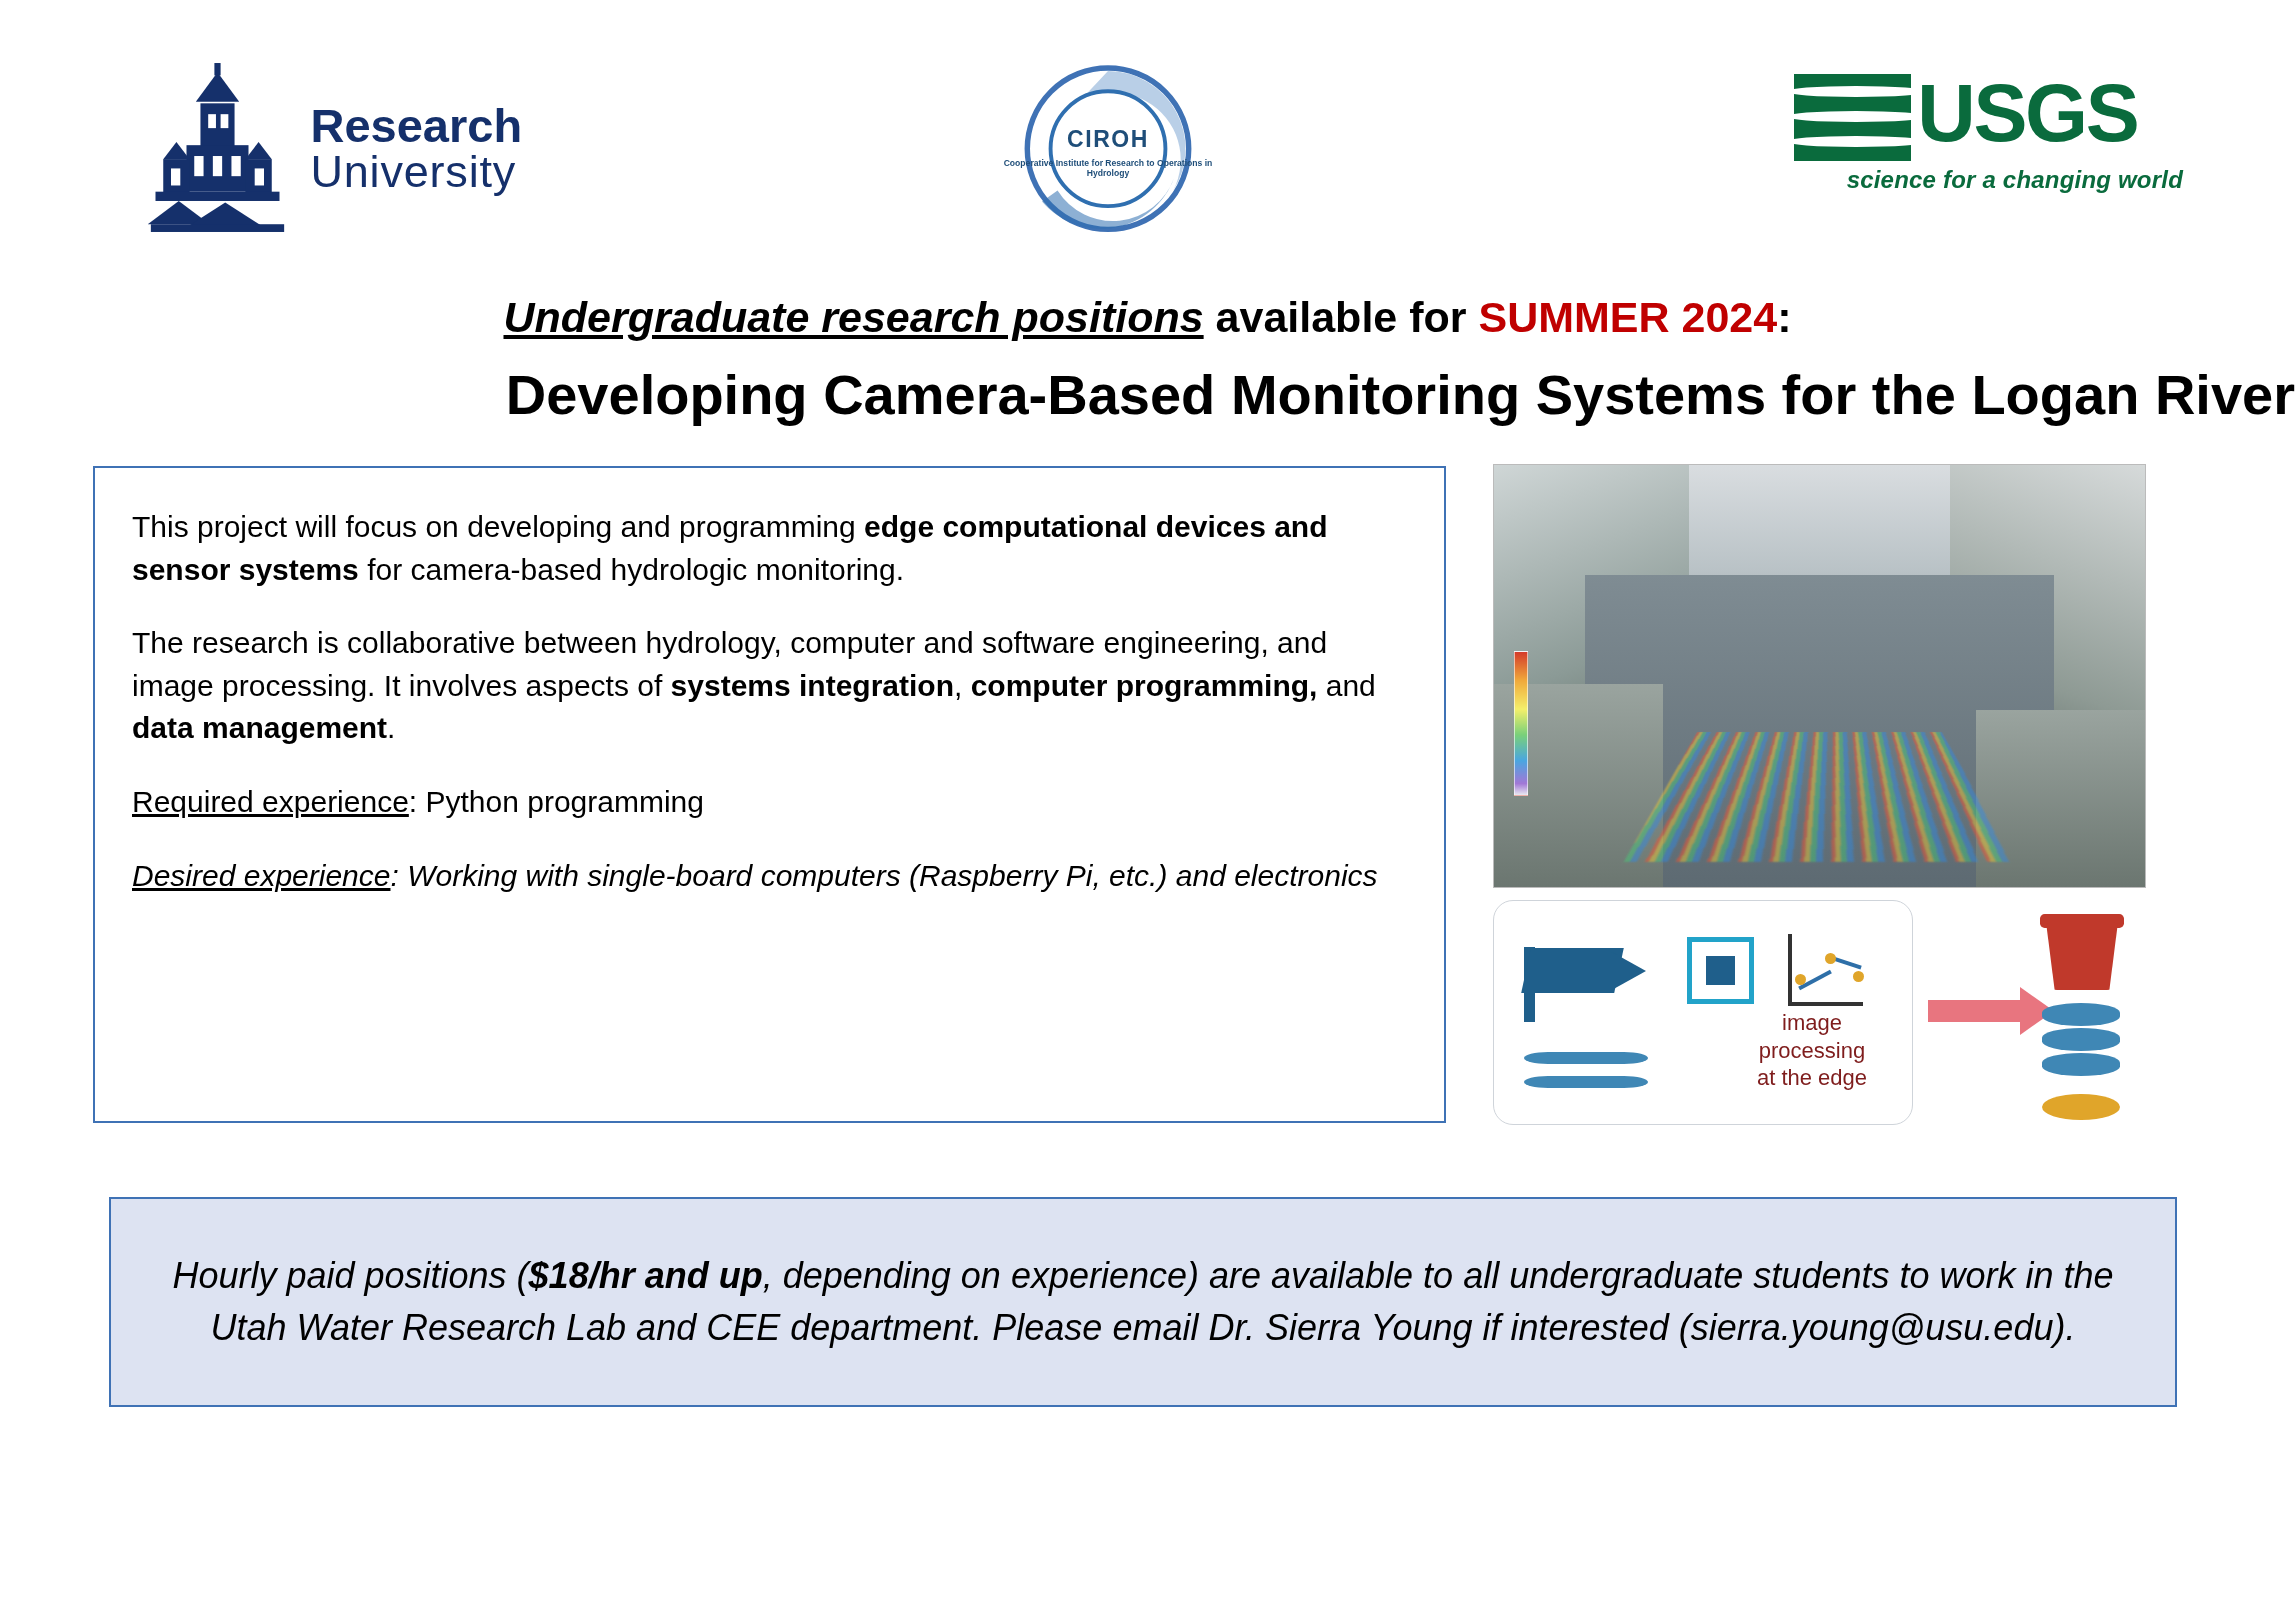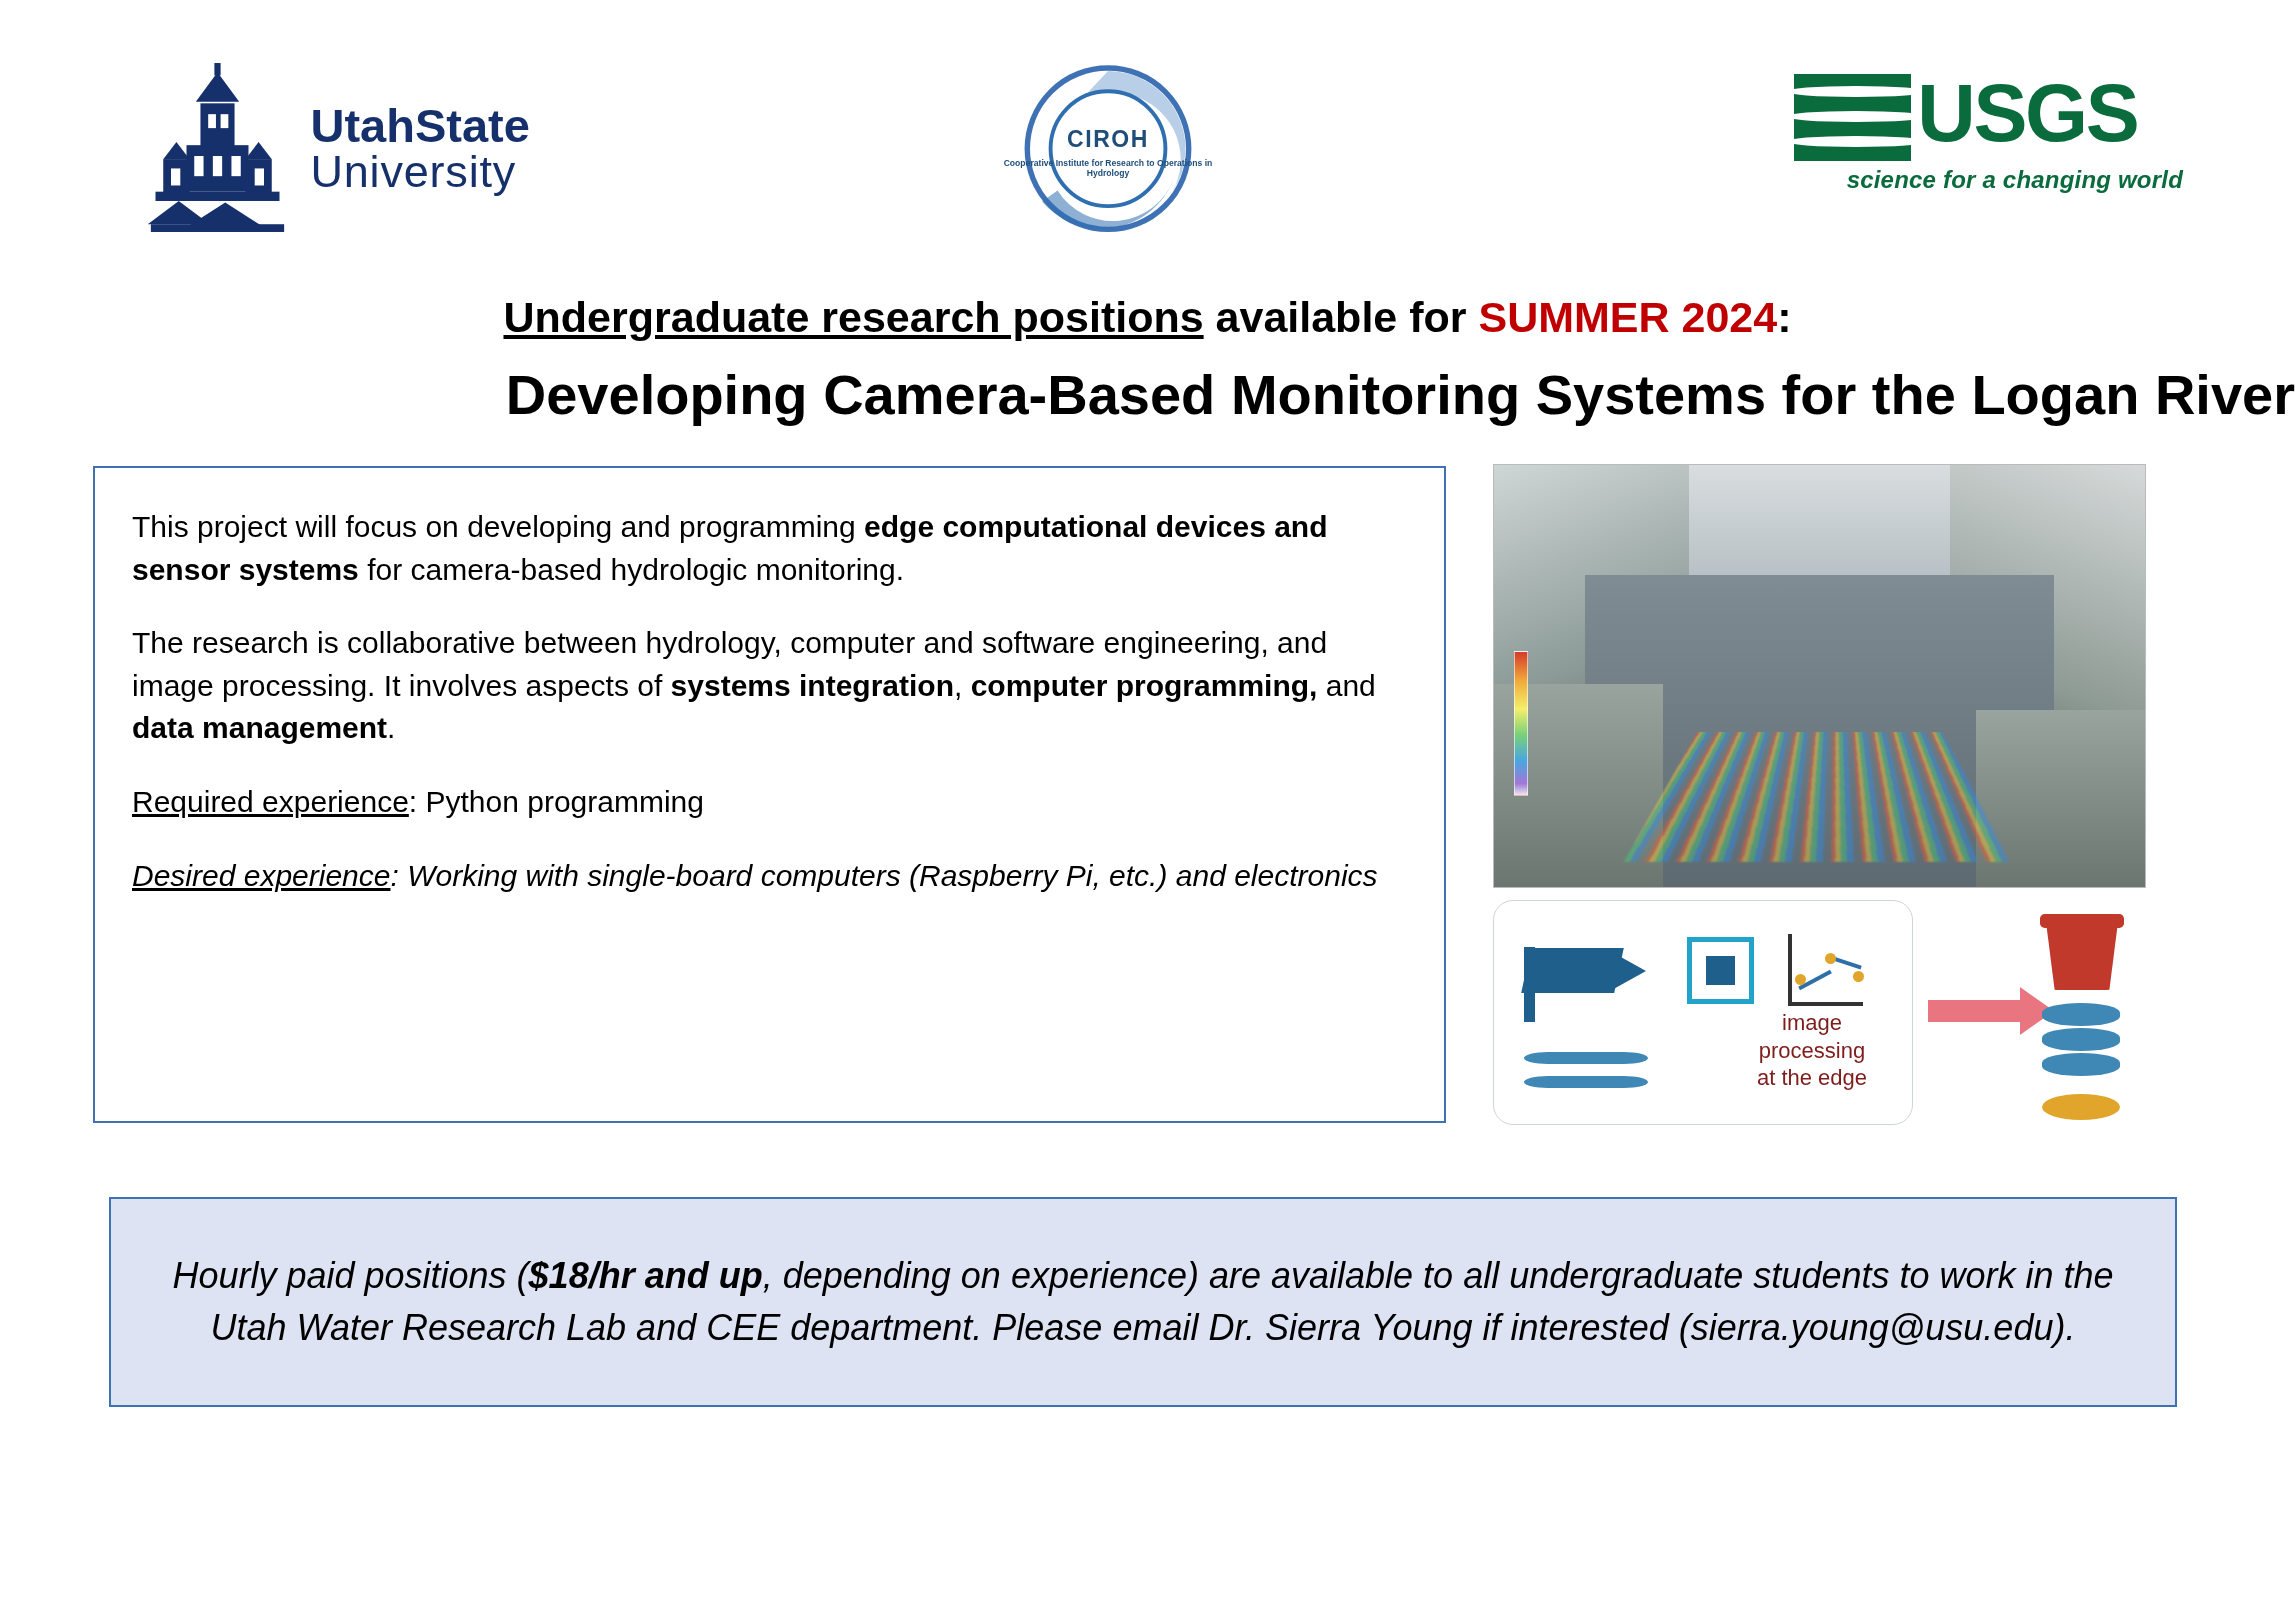--- a/index.html
+++ b/index.html
@@ -132,21 +132,21 @@
     top: 288px;
     left: 0;
     width: 2295px;
     text-align: center;
   }
   .title-line1 {
     font-size: 43px;
     font-weight: bold;
     line-height: 1.35;
   }
-  .title-line1 .u { text-decoration: underline; }
+  .title-line1 .u { text-decoration: underline; font-style: italic; }
   .title-line1 .red { color: #c00000; }
   .title-line2 {
     font-size: 56px;
     font-weight: bold;
     line-height: 1.35;
     margin-top: 11px;
     text-align: right;
   }
 
   
@@ -413,21 +413,21 @@
           <rect x="104" y="72" width="10" height="18"></rect>
           <rect x="70" y="126" width="12" height="26"></rect>
           <rect x="94" y="126" width="12" height="26"></rect>
           <rect x="118" y="126" width="12" height="26"></rect>
           <rect x="40" y="142" width="12" height="22"></rect>
           <rect x="148" y="142" width="12" height="22"></rect>
         </g>
       </svg>
     </div>
     <div class="usu-text">
-      <div class="l1">UtahState</div>
+      <div class="l1">Research</div>
       <div class="l2">University</div>
     </div>
   </div>
 
   <div class="logo-ciroh">
     <svg viewBox="0 0 270 250" width="210" height="194" aria-hidden="true">
       <circle cx="135" cy="122" r="104" fill="none" stroke="#3f72b5" stroke-width="7"></circle>
       <path d="M135 22 a100 100 0 0 1 84 154 a86 86 0 0 0 -150 -84 z" fill="#7fa8d4" opacity="0.55"></path>
       <path d="M50 190 a100 100 0 0 0 170 -30 a84 84 0 0 1 -150 16 z" fill="#2f6fb0" opacity="0.55"></path>
       <circle cx="135" cy="122" r="74" fill="#ffffff"></circle>

